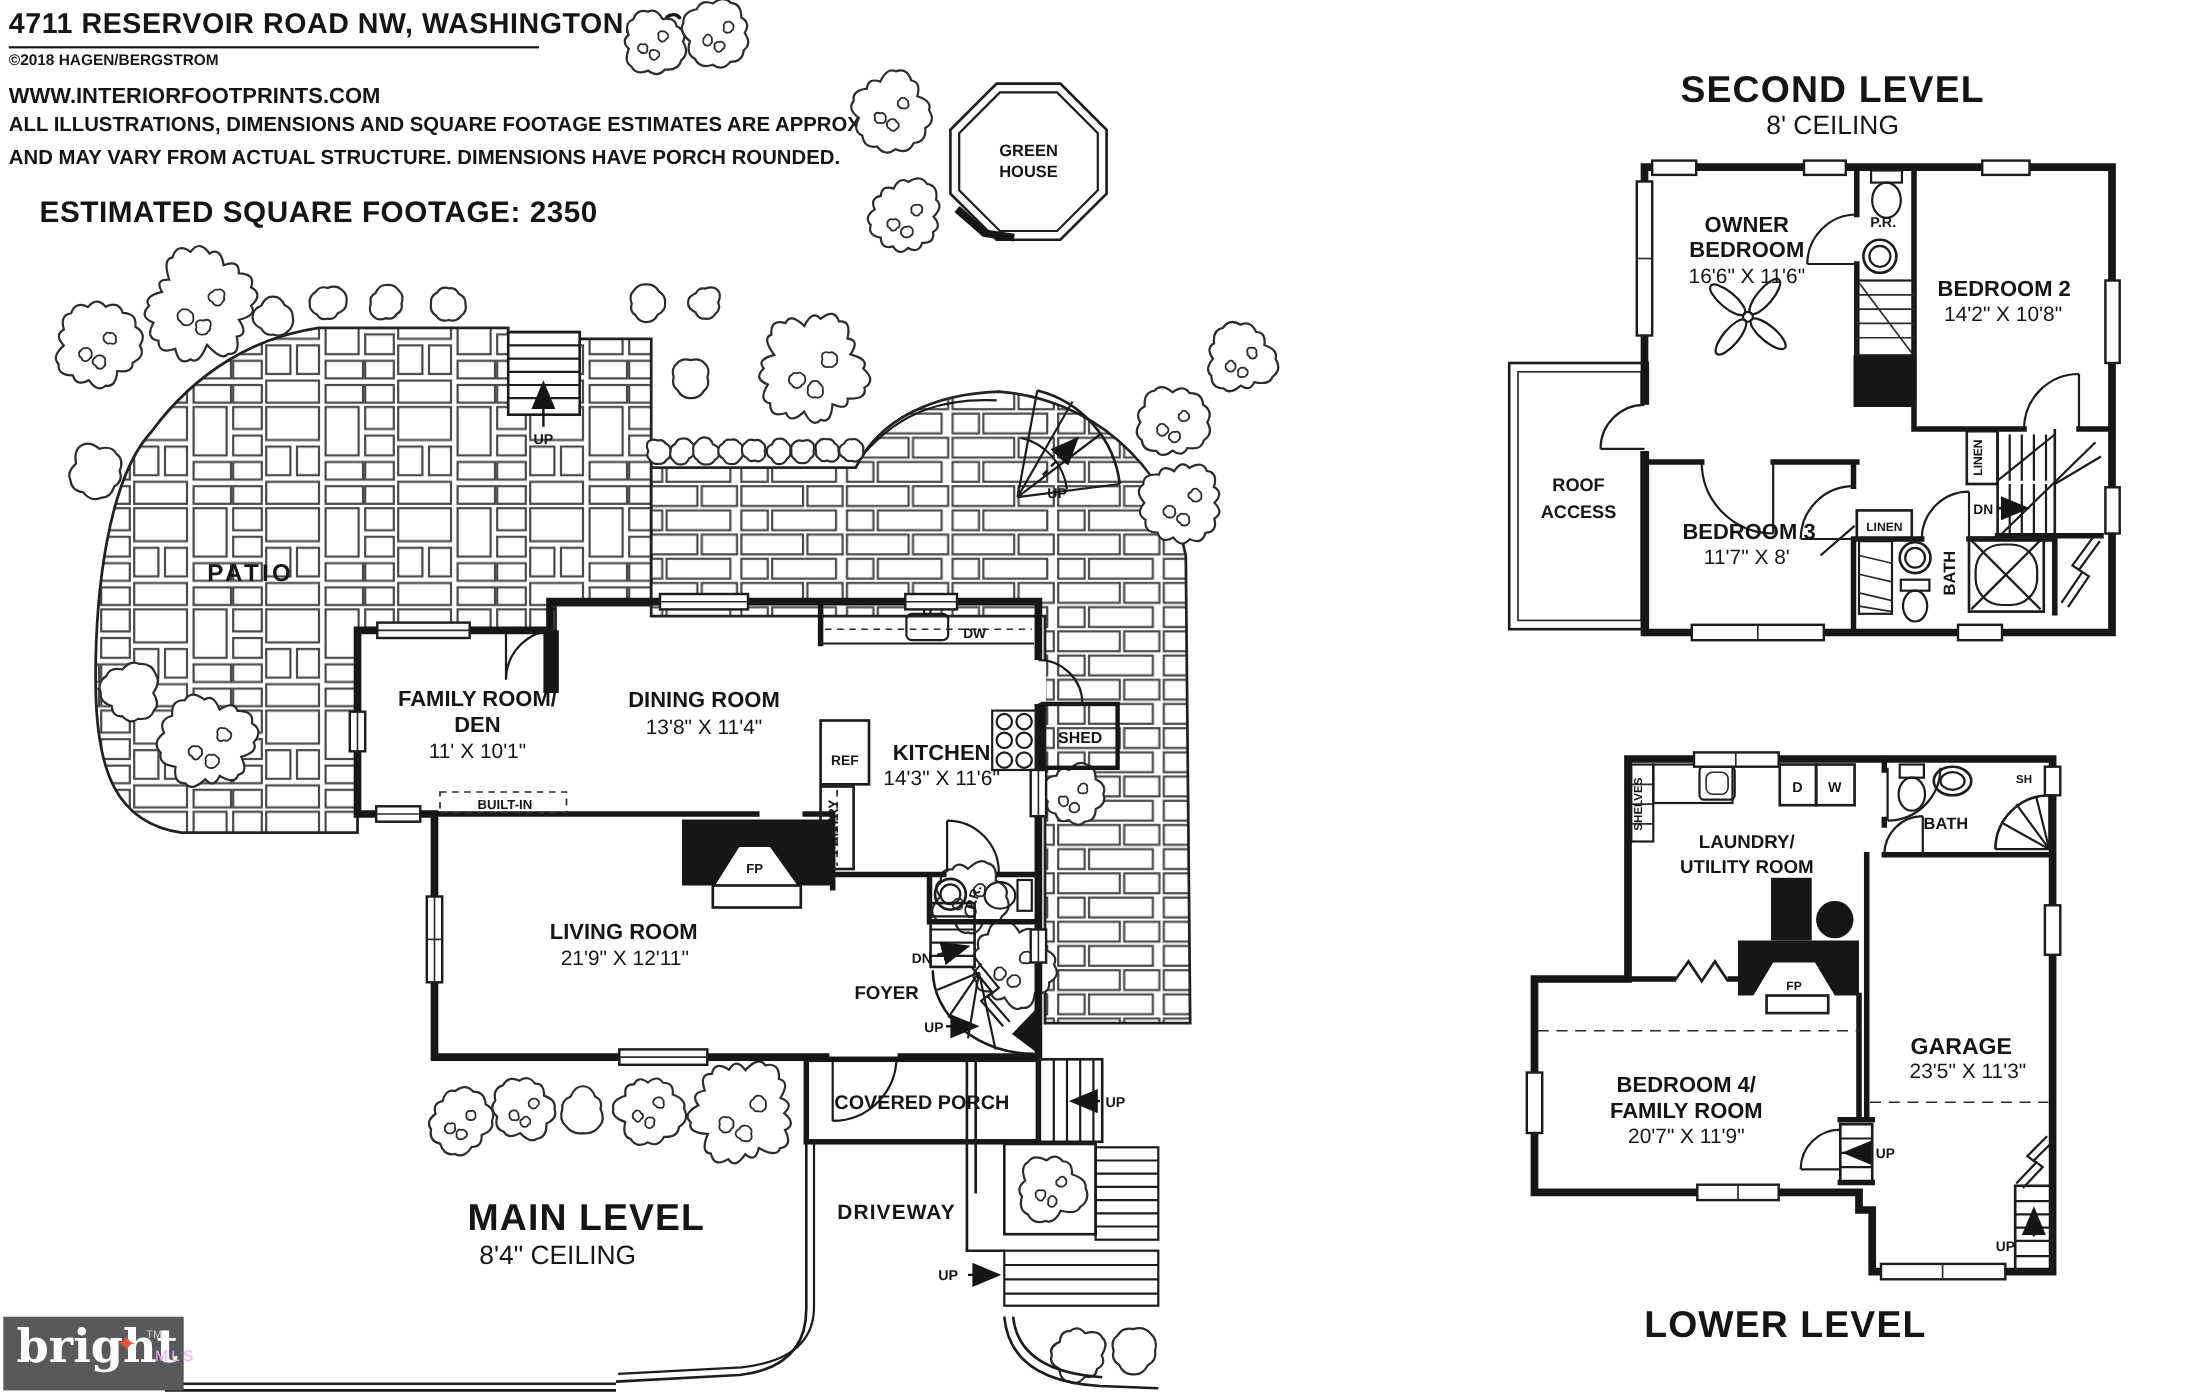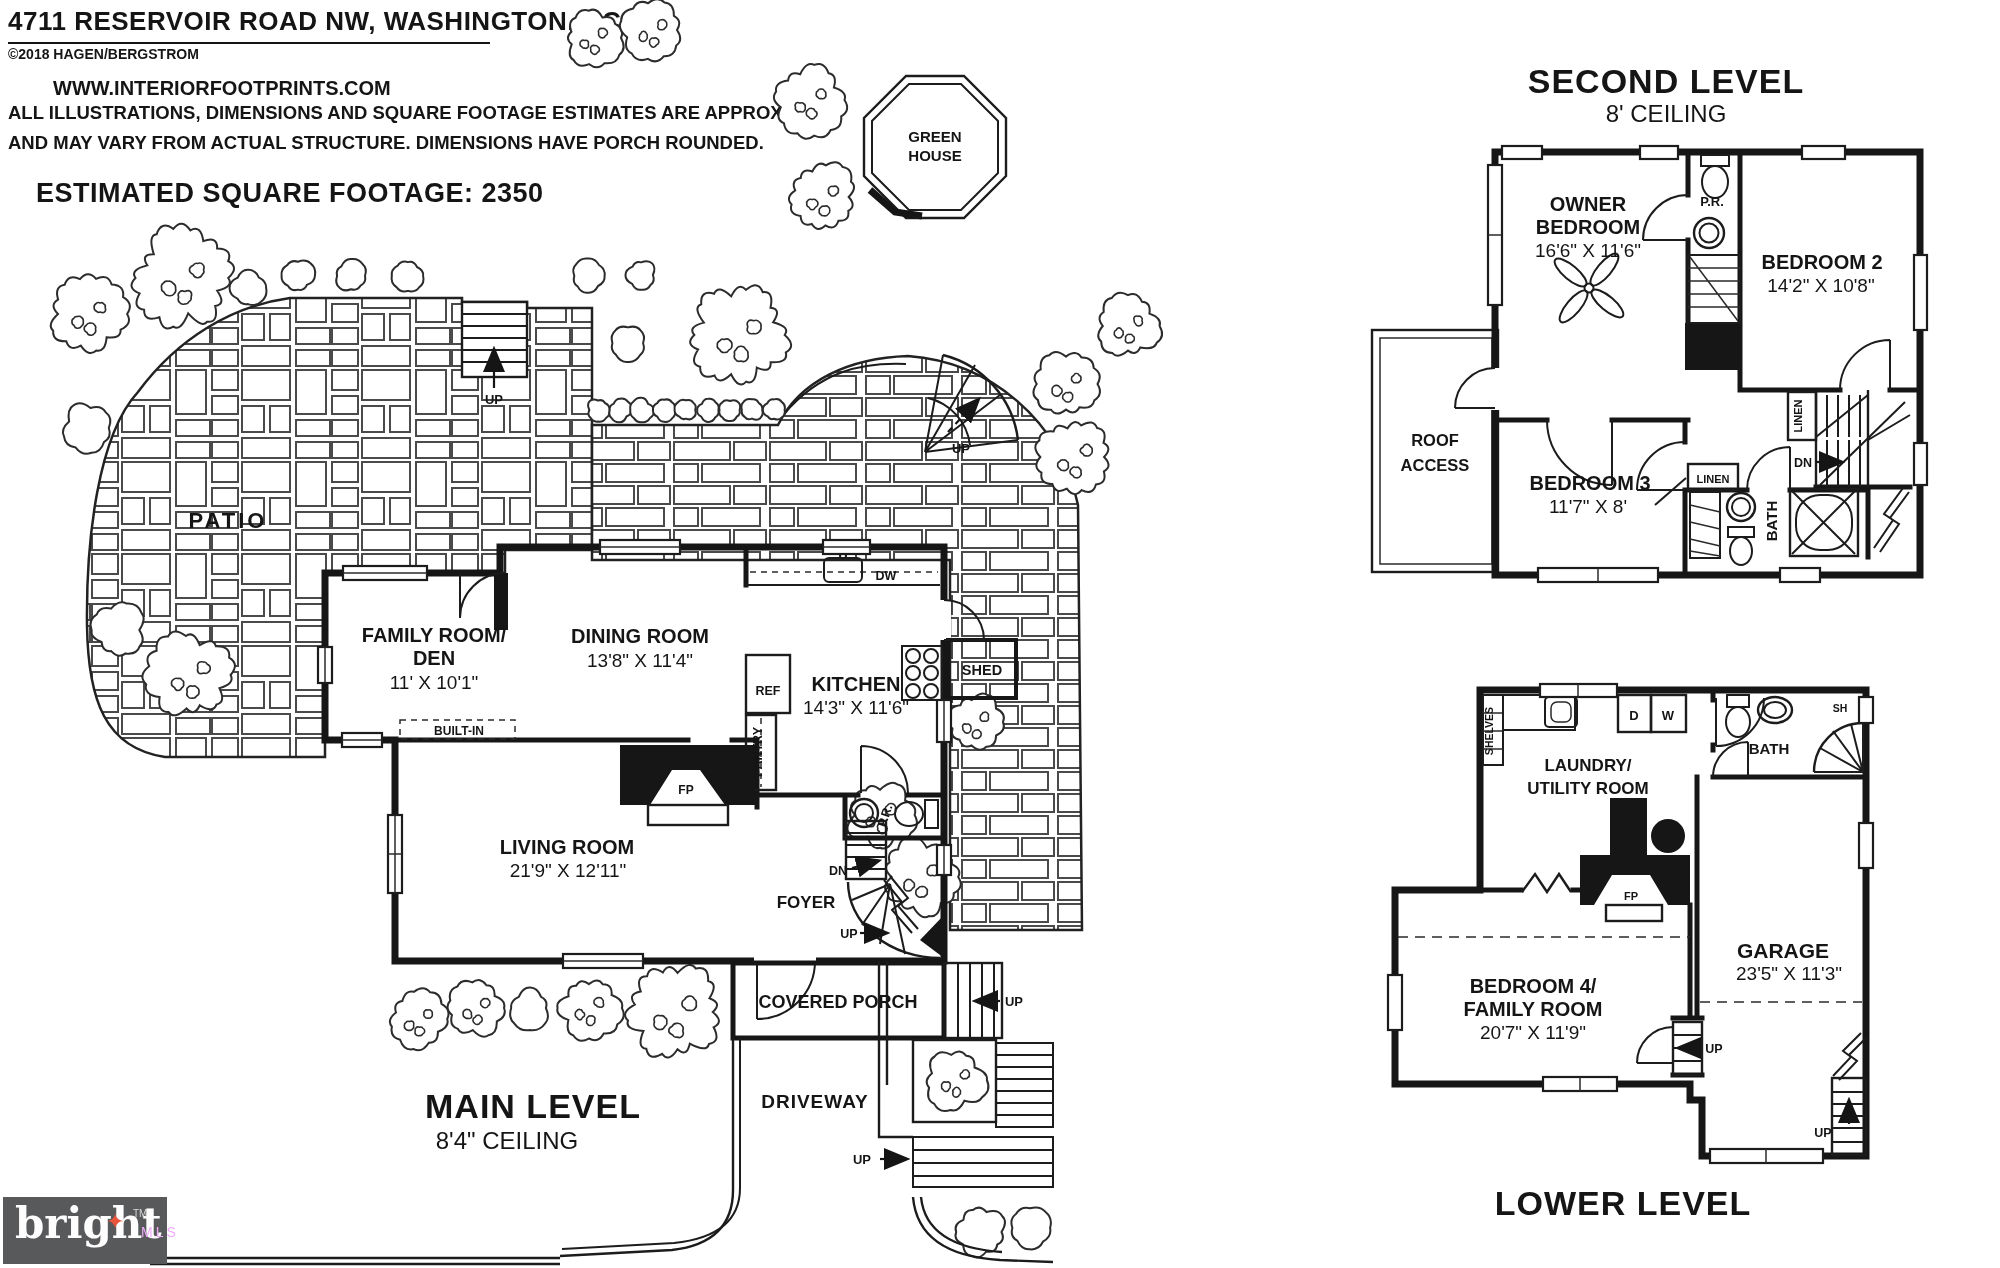--- a/index.html
+++ b/index.html
@@ -2,21 +2,21 @@
 <html><head>
 <meta charset="utf-8">
 <style>
   html,body{margin:0;padding:0;background:#fff;}
   #page{position:relative;width:2000px;height:1268px;background:#fff;overflow:hidden;
         font-family:"Liberation Sans",sans-serif;color:#151515;}
   .hline{position:absolute;left:8px;white-space:nowrap;color:#151515;}
   #addr{top:6px;font-size:26px;font-weight:700;letter-spacing:.5px;width:482px;
         border-bottom:2.5px solid #151515;padding-bottom:5px;}
   #copyr{top:46px;font-size:14px;font-weight:700;}
-  #site{top:77px;font-size:20px;font-weight:700;margin-left:45px;}
+  #site{top:77px;font-size:20px;font-weight:700;}
   #disc1{top:102px;font-size:18.5px;font-weight:700;}
   #disc2{top:132px;font-size:18.5px;font-weight:700;}
   #sqft{top:178px;font-size:27px;font-weight:700;letter-spacing:.5px;margin-left:28px;}
   svg{position:absolute;left:0;top:0;}
   .w7{stroke:#161616;stroke-width:7;fill:none;stroke-linecap:square}
   .w5{stroke:#161616;stroke-width:5;fill:none;stroke-linecap:square}
   .w4{stroke:#161616;stroke-width:4;fill:none}
   .s25{stroke:#1c1c1c;stroke-width:2.4;fill:none}
   .s2{stroke:#1c1c1c;stroke-width:2;fill:none}
   .t15{stroke:#2a2a2a;stroke-width:1.5;fill:none}

